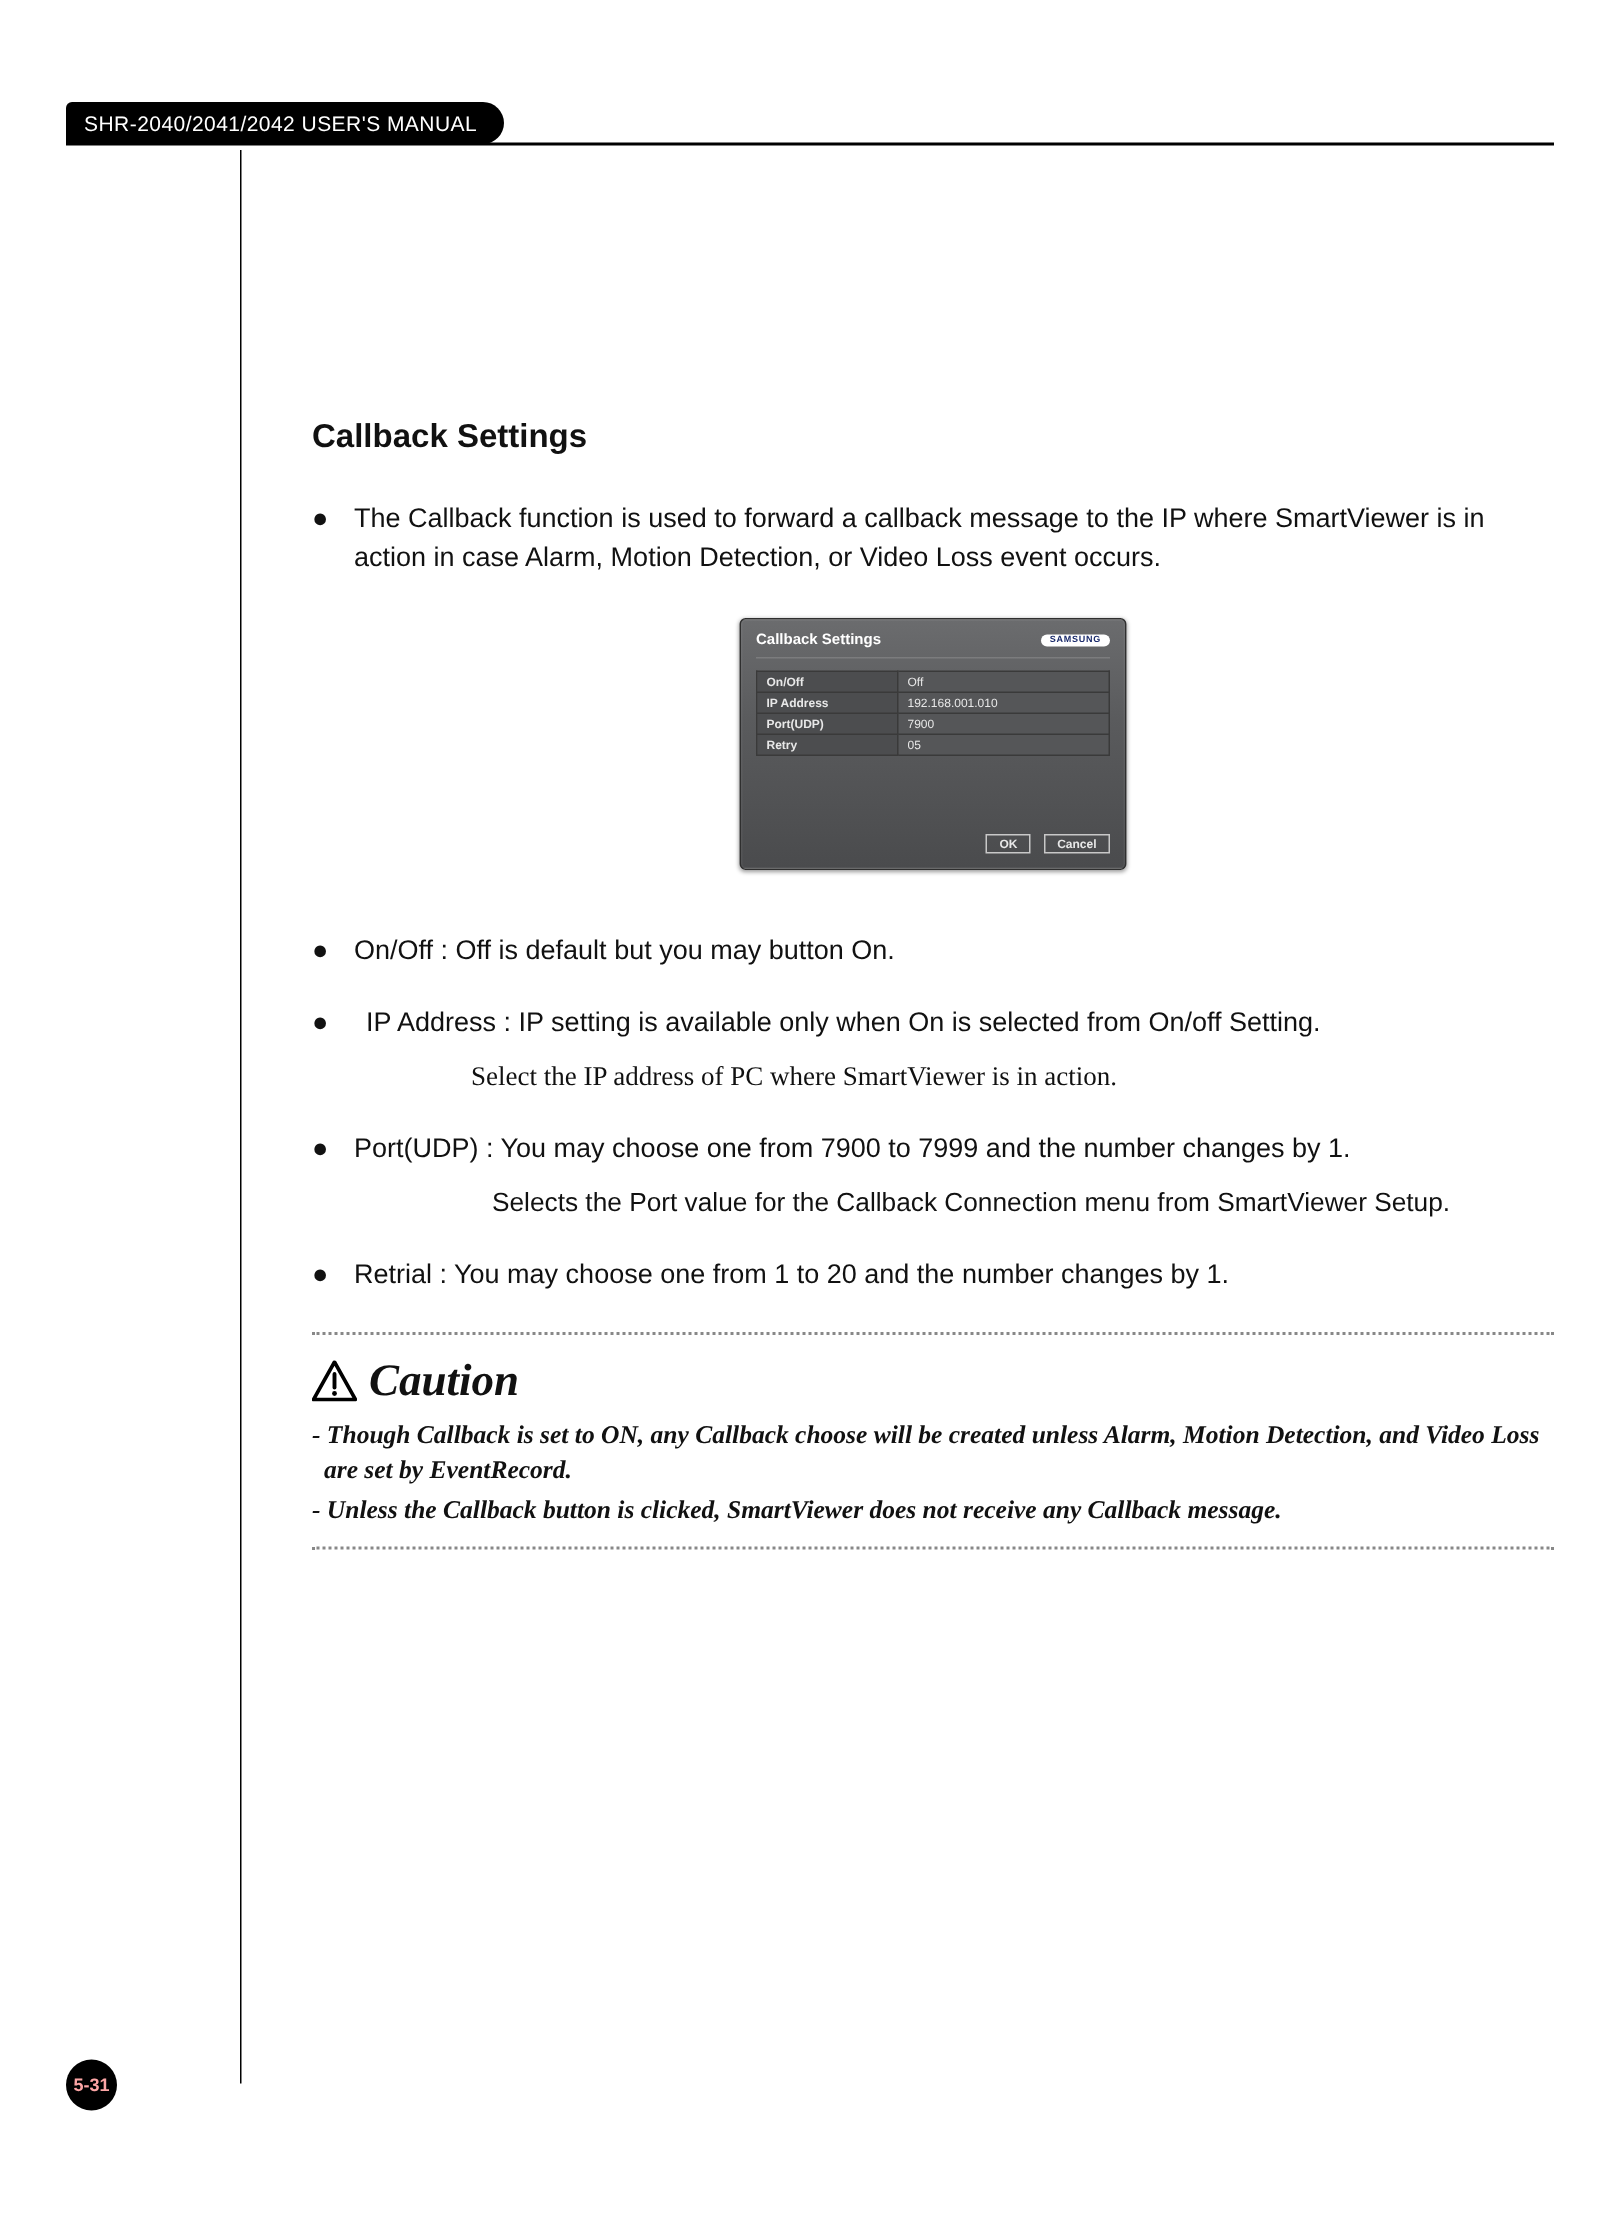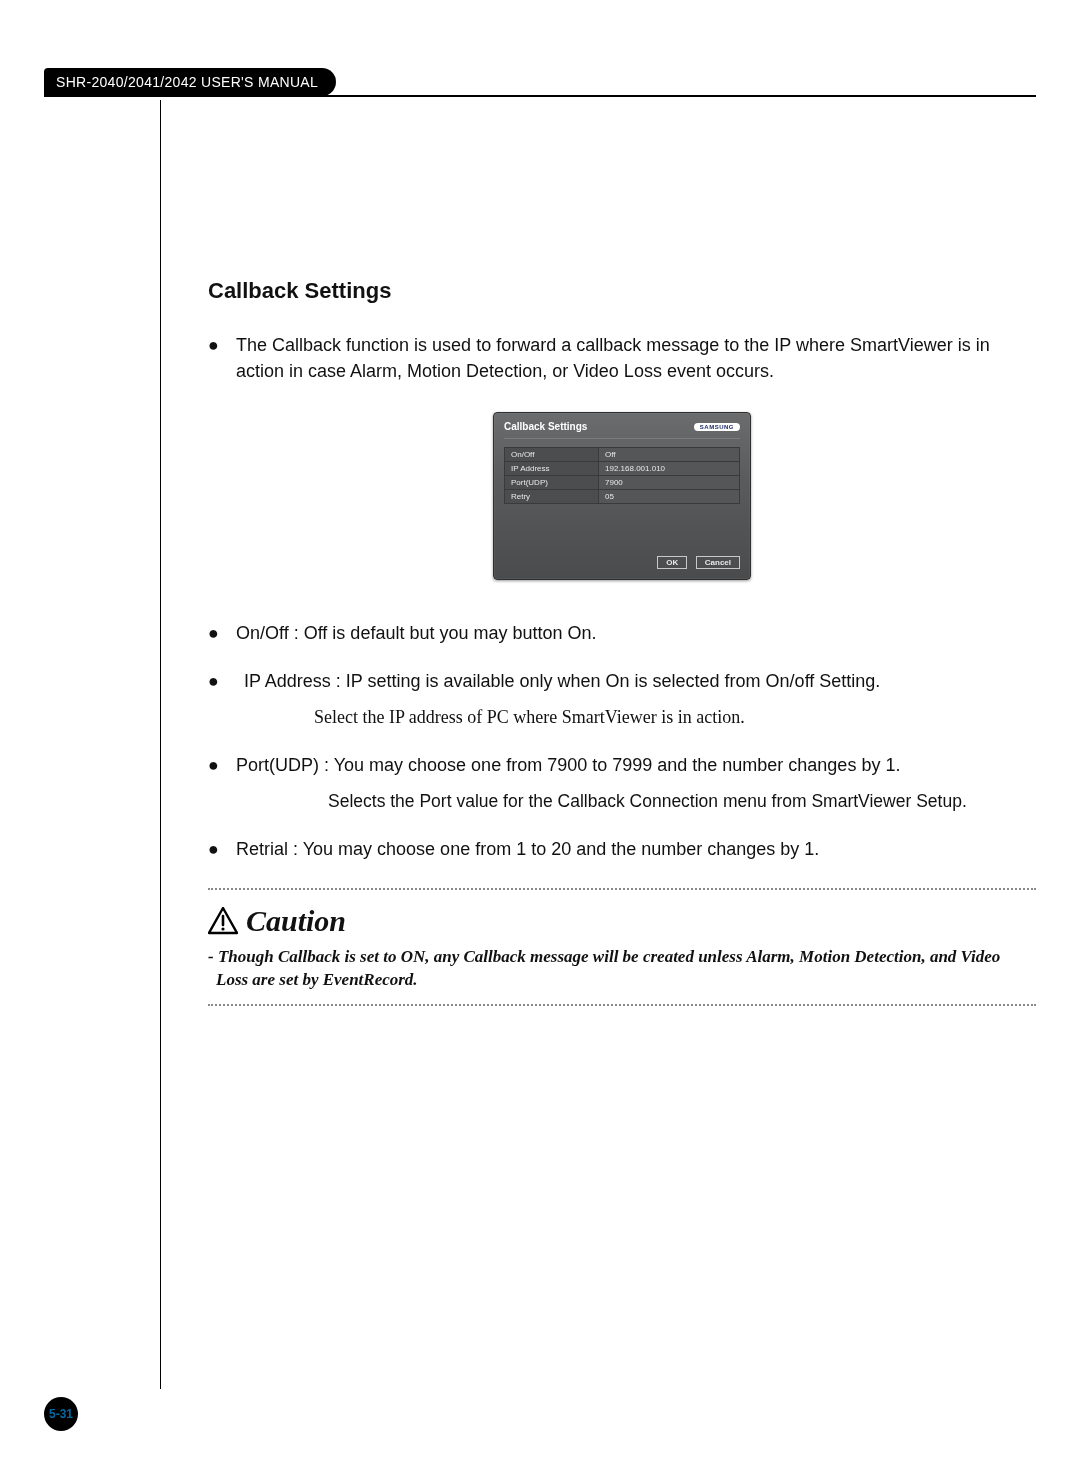--- a/index.html
+++ b/index.html
@@ -120,21 +120,21 @@
   }
   .dlg-table td {
     border: 1px solid #3a3a3a;
     padding: 2px 6px;
     font-size: 8px;
     background: #555658;
     color: #e8e8e8;
   }
   .dlg-table td.label-cell {
     width: 40%;
-    font-weight: normal;
+    font-weight: bold;
     background: #4c4d4f;
   }
   .dlg-buttons {
     text-align: right;
     margin-top: 52px;
   }
   .dlg-btn {
     display: inline-block;
     border: 1px solid #c8c8c8;
     color: #e8e8e8;
@@ -173,26 +173,26 @@
     line-height: 1.35;
     color: #111;
     padding-left: 8px;
     text-indent: -8px;
     margin-bottom: 4px;
   }
 
   .page-num {
     position: absolute;
     left: 44px;
-    bottom: 48px;
+    bottom: 72px;
     width: 34px;
     height: 34px;
     border-radius: 50%;
     background: #000;
-    color: #0369a1;
+    color: #fca5a5;
     font-size: 12px;
     font-weight: bold;
     display: flex;
     align-items: center;
     justify-content: center;
   }
 </style>
 </head>
 <body>
 
@@ -281,19 +281,20 @@
     <span class="caution-icon">
       <svg width="30" height="28" viewBox="0 0 30 28">
         <polygon points="15,1 29,26 1,26" fill="none" stroke="#000" stroke-width="2.4" stroke-linejoin="round"></polygon>
         <line x1="15" y1="9" x2="15" y2="18" stroke="#000" stroke-width="2.6" stroke-linecap="round"></line>
         <circle cx="15" cy="22" r="1.6" fill="#000"></circle>
       </svg>
     </span>
     <span class="caution-label">Caution</span>
   </div>
 
-  <div class="caution-line">- Though Callback is set to ON, any Callback message will be created unless Alarm, Motion Detection, and Video Loss are set by EventRecord.</div>
+  <div class="caution-line">- Though Callback is set to ON, any Callback choose will be created unless Alarm, Motion Detection, and Video Loss are set by EventRecord.</div>
+  <div class="caution-line">- Unless the Callback button is clicked, SmartViewer does not receive any Callback message.</div>
 
   <hr class="dotted-rule" style="margin-top:12px">
 
 </div>
 
 <div class="page-num">5-31</div>
 
 </body></html>

